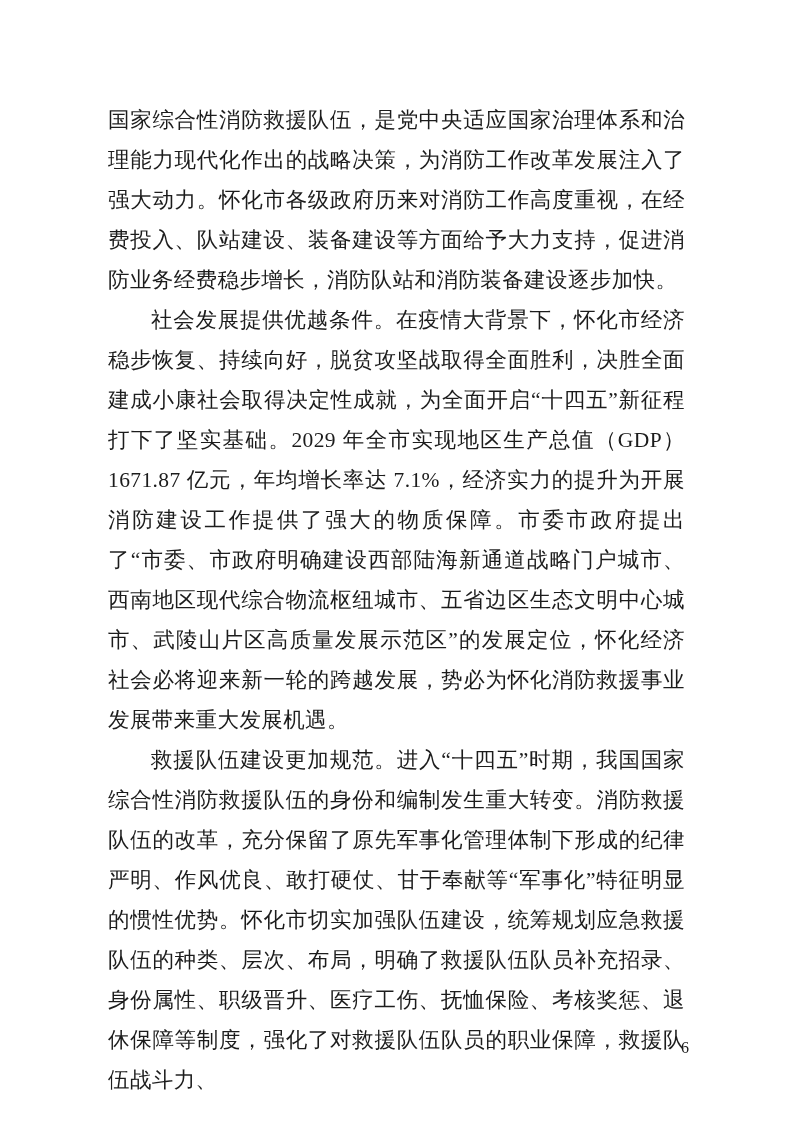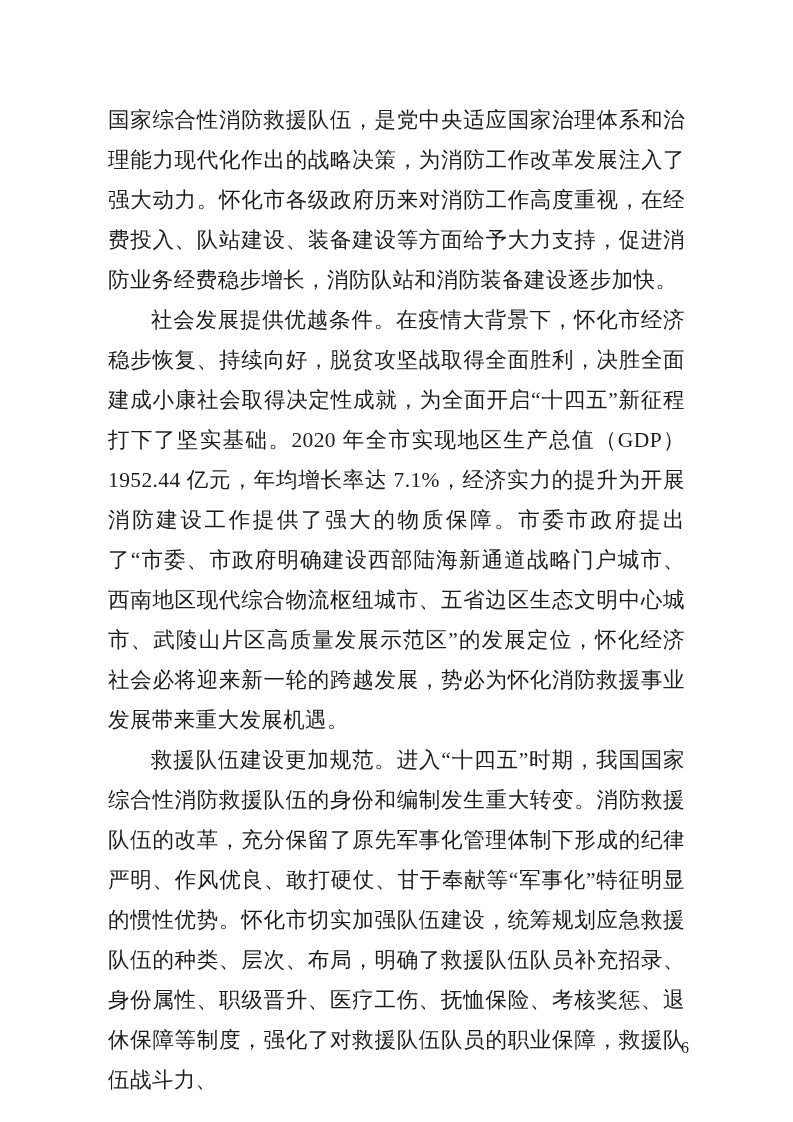--- a/index.html
+++ b/index.html
@@ -46,17 +46,17 @@
     color: #1c1c1c;
     font-family: "Liberation Serif", "DejaVu Serif", serif;
   }
 </style>
 </head>
 <body>
 
 <div class="page">
   <div class="content">
     <p class="para"><span class="lead"></span><span>国家综合性消防救援队伍，是党中央适应国家治理体系和治理能力现代化作出的战略决策，为消防工作改革发展注入了强大动力。怀化市各级政府历来对消防工作高度重视，在经费投入、队站建设、装备建设等方面给予大力支持，促进消防业务经费稳步增长，消防队站和消防装备建设逐步加快。</span></p>
-    <p class="para indent"><span class="lead">社会发展提供优越条件。</span><span>在疫情大背景下，怀化市经济稳步恢复、持续向好，脱贫攻坚战取得全面胜利，决胜全面建成小康社会取得决定性成就，为全面开启“十四五”新征程打下了坚实基础。2020 年全市实现地区生产总值（GDP）1952.44 亿元，年均增长率达 7.1%，经济实力的提升为开展消防建设工作提供了强大的物质保障。市委市政府提出了“市委、市政府明确建设西部陆海新通道战略门户城市、西南地区现代综合物流枢纽城市、五省边区生态文明中心城市、武陵山片区高质量发展示范区”的发展定位，怀化经济社会必将迎来新一轮的跨越发展，势必为怀化消防救援事业发展带来重大发展机遇。</span></p>
+    <p class="para indent"><span class="lead">社会发展提供优越条件。</span><span>在疫情大背景下，怀化市经济稳步恢复、持续向好，脱贫攻坚战取得全面胜利，决胜全面建成小康社会取得决定性成就，为全面开启“十四五”新征程打下了坚实基础。2029 年全市实现地区生产总值（GDP）1671.87 亿元，年均增长率达 7.1%，经济实力的提升为开展消防建设工作提供了强大的物质保障。市委市政府提出了“市委、市政府明确建设西部陆海新通道战略门户城市、西南地区现代综合物流枢纽城市、五省边区生态文明中心城市、武陵山片区高质量发展示范区”的发展定位，怀化经济社会必将迎来新一轮的跨越发展，势必为怀化消防救援事业发展带来重大发展机遇。</span></p>
     <p class="para indent"><span class="lead">救援队伍建设更加规范。</span><span>进入“十四五”时期，我国国家综合性消防救援队伍的身份和编制发生重大转变。消防救援队伍的改革，充分保留了原先军事化管理体制下形成的纪律严明、作风优良、敢打硬仗、甘于奉献等“军事化”特征明显的惯性优势。怀化市切实加强队伍建设，统筹规划应急救援队伍的种类、层次、布局，明确了救援队伍队员补充招录、身份属性、职级晋升、医疗工伤、抚恤保险、考核奖惩、退休保障等制度，强化了对救援队伍队员的职业保障，救援队伍战斗力、</span></p>
   </div>
   <div class="page-number">6</div>
 </div>
 
 </body></html>

